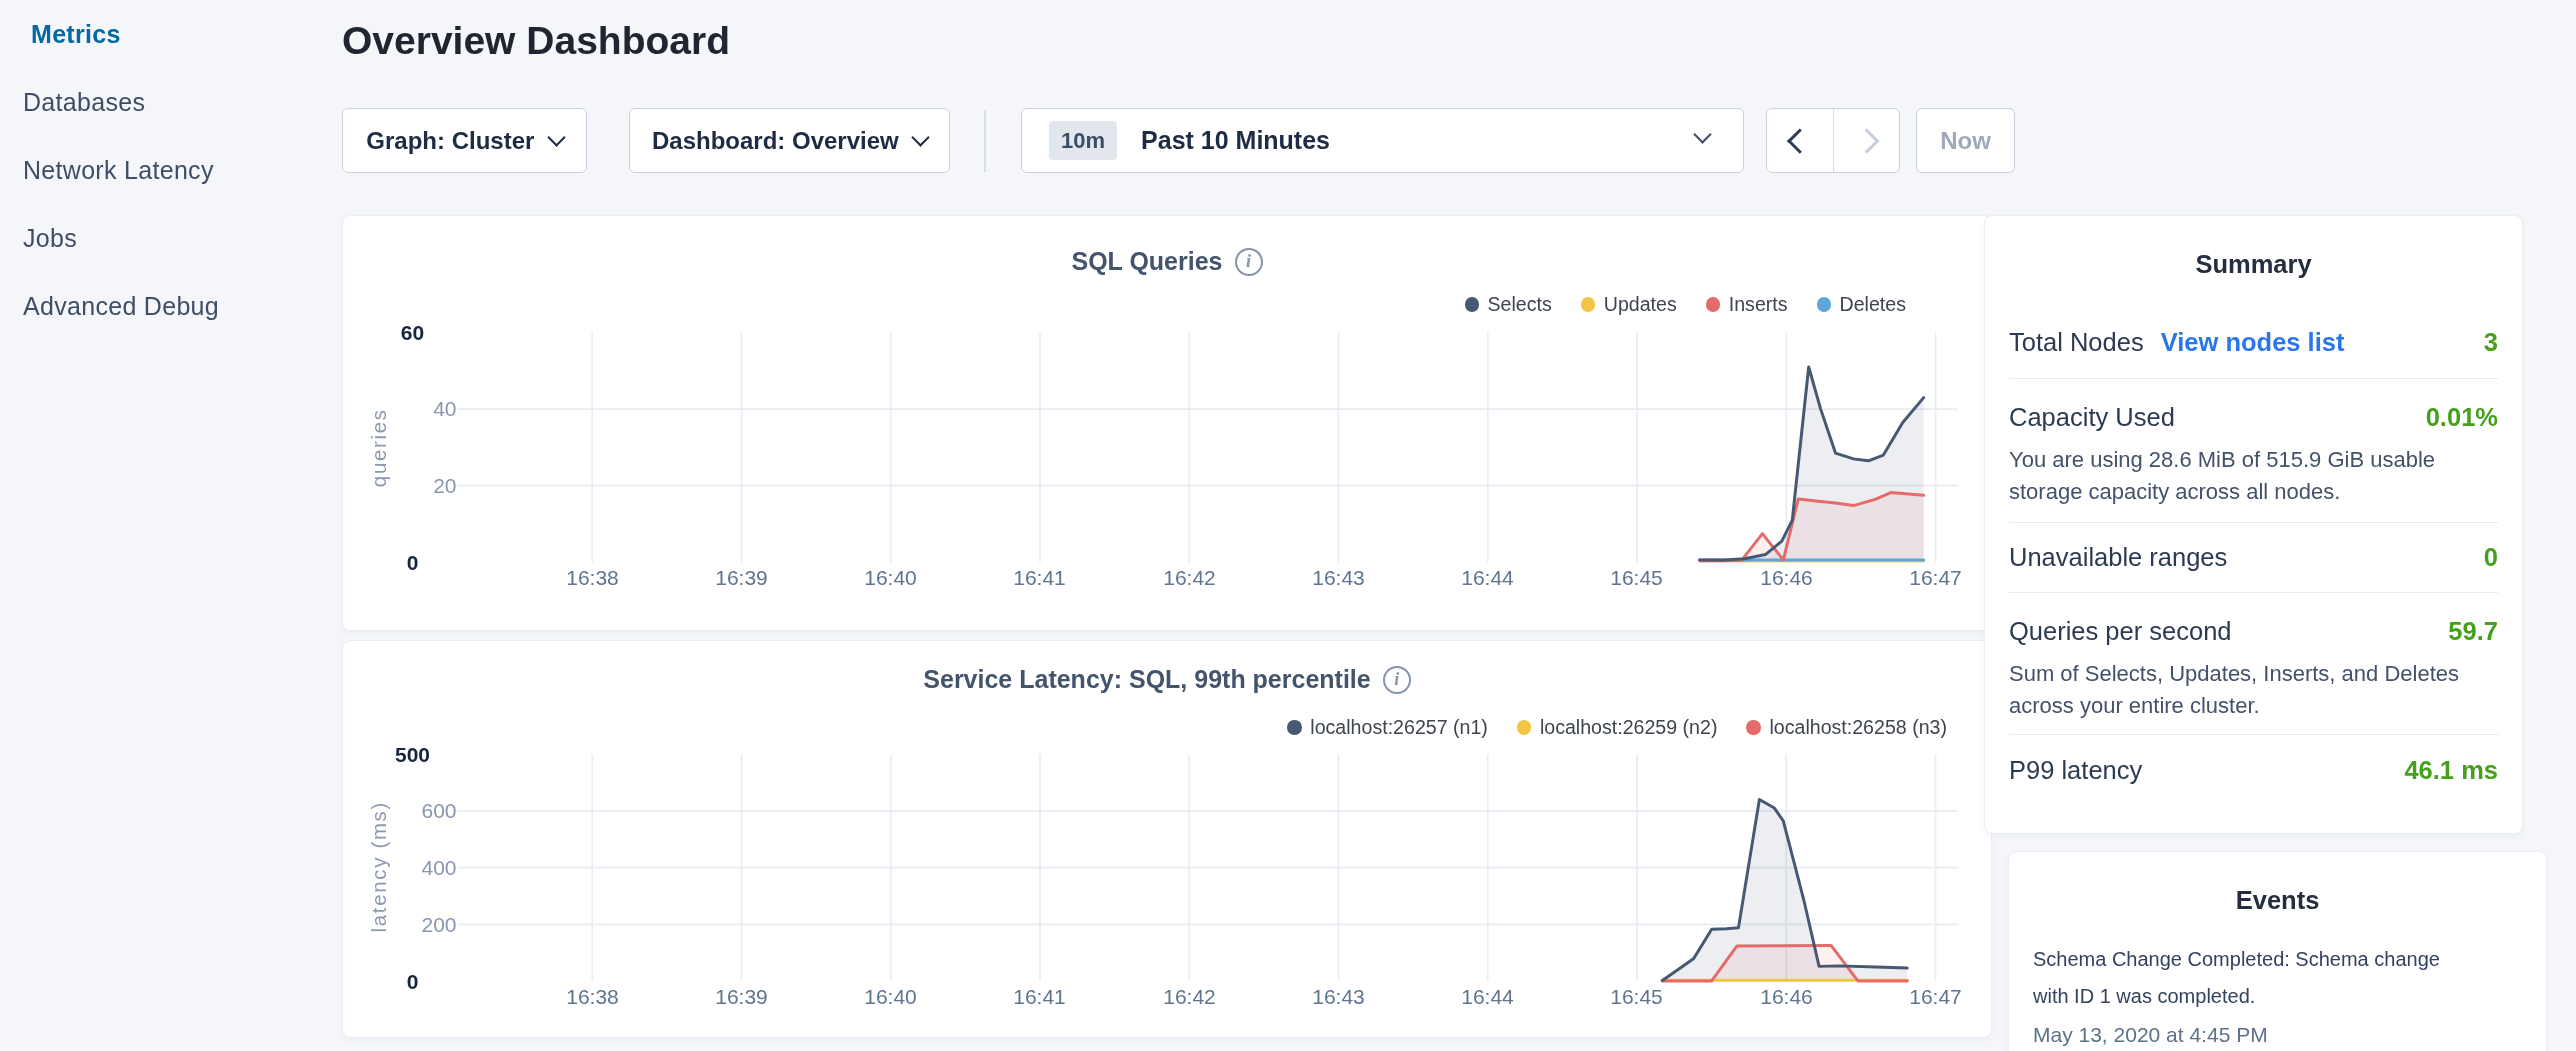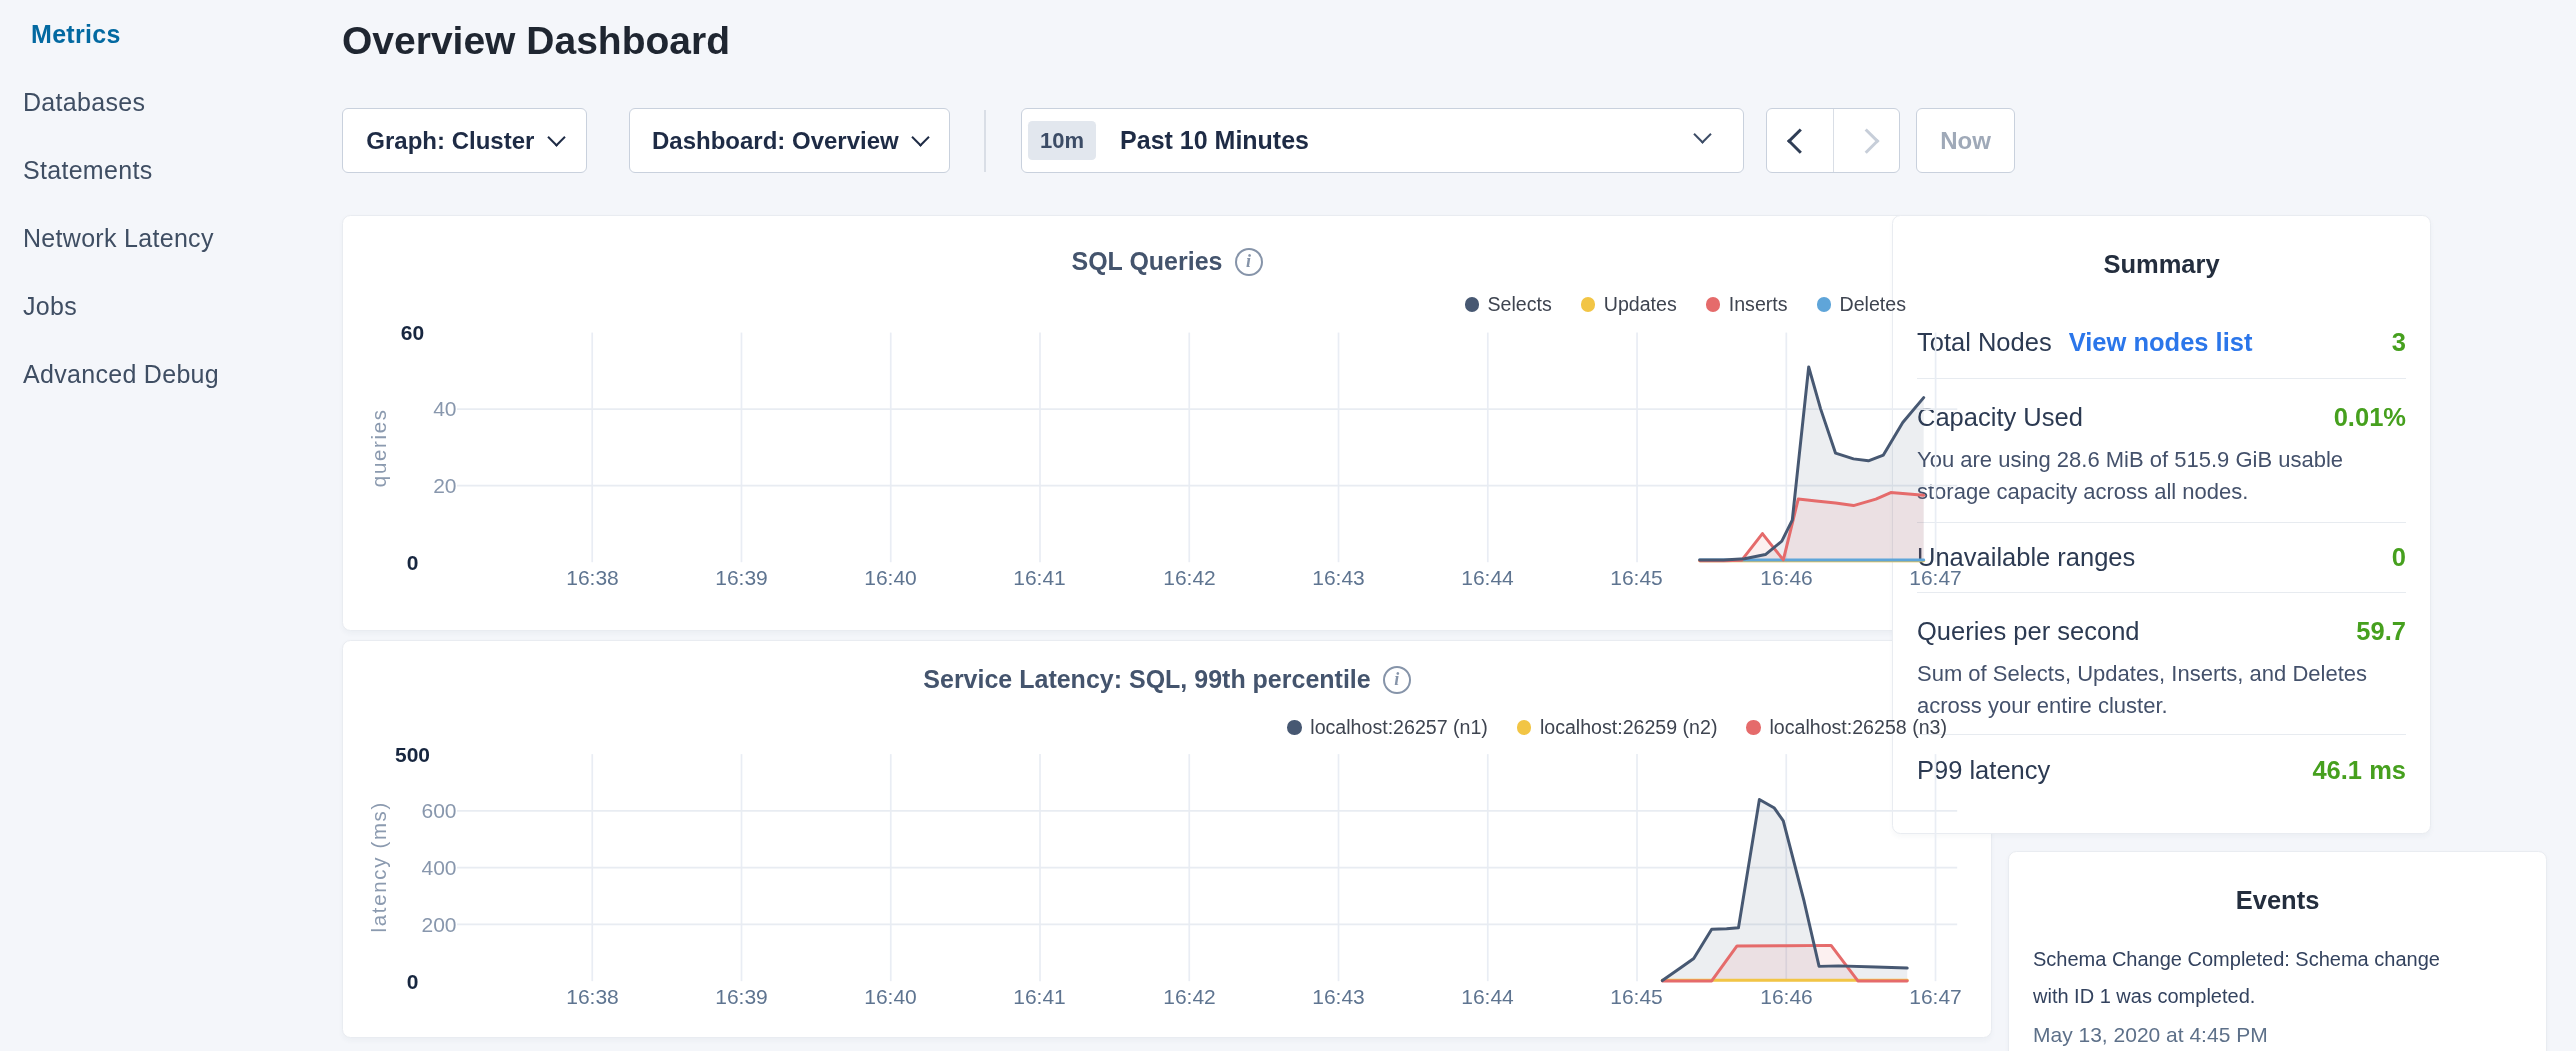--- a/index.html
+++ b/index.html
@@ -11,38 +11,38 @@
   #sidebar ul{list-style:none;margin:0;padding:0 0 0 23px;}
   #sidebar li{height:68px;line-height:68px;font-size:25px;font-weight:500;color:#3f4e63;cursor:pointer;letter-spacing:0.3px;}
   #sidebar li.active{color:#0369a1;font-weight:700;margin-left:8px;}
 
   
   #page-title{position:absolute;left:342px;top:18.7px;margin:0;font-size:39px;font-weight:600;color:#1f2631;}
   .ctl{position:absolute;top:108px;height:65px;box-sizing:border-box;background:#fff;border:1.7px solid #c9d1dd;border-radius:6px;display:flex;align-items:center;justify-content:center;color:#1e2b45;font-size:24px;font-weight:700;cursor:pointer;}
   #graph-dd{left:342px;width:245px;gap:15.3px;}
   #dash-dd{left:629px;width:321px;gap:15.3px;}
   #ctl-divider{position:absolute;left:984px;top:110px;width:1.7px;height:62px;background:#d9dee6;}
-  #time-select{left:1021px;width:723px;justify-content:flex-start;padding-left:6px;}
+  #time-select{left:1021px;width:723px;justify-content:flex-start;padding-left:27px;}
   #time-badge{display:inline-block;background:#e2e7ee;border-radius:4.3px;padding:0 12px;height:39px;line-height:39px;font-size:22px;font-weight:700;color:#3c4c66;}
   #time-label{margin-left:24px;font-size:25px;}
   #time-chev{position:absolute;right:34px;top:25.5px;color:#3c4c66;}
   .chev{display:inline-block;width:11px;height:11px;border-right:2.6px solid currentColor;border-bottom:2.6px solid currentColor;transform:rotate(45deg);margin-top:-6.8px;}
   .chev-left{display:inline-block;width:14.5px;height:14.5px;border-left:3.4px solid currentColor;border-bottom:3.4px solid currentColor;transform:rotate(45deg);}
   .chev-right{display:inline-block;width:14.5px;height:14.5px;border-right:3.4px solid currentColor;border-top:3.4px solid currentColor;transform:rotate(45deg);}
   #pager{position:absolute;left:1766px;top:108px;width:134px;height:65px;box-sizing:border-box;background:#fff;border:1.7px solid #c9d1dd;border-radius:6px;display:flex;}
   #pager .half{flex:1;display:flex;align-items:center;justify-content:center;cursor:pointer;color:#2f3d55;}
   #pager .half+.half{border-left:1.7px solid #d9dee6;}
   #pager .half.disabled{color:#c7ced9;}
   #now-btn{left:1916px;width:99px;color:#9fa9b8;}
 
   
   .card{position:absolute;box-sizing:border-box;background:#fff;border:1.7px solid #e9ecf1;border-radius:8.5px;box-shadow:0 2.6px 5.1px rgba(60,70,90,.04);}
   #chart-card-0{left:342px;top:215px;width:1650px;height:416px;}
   #chart-card-1{left:342px;top:640px;width:1650px;height:398px;}
-  #summary-card{left:1892px;top:215px;width:539px;height:619px;}
+  #summary-card{left:1984px;top:215px;width:539px;height:619px;}
   #events-card{left:2008px;top:851px;width:539px;height:281px;}
 
   
   .chart-title-row{position:absolute;left:0;width:100%;text-align:center;z-index:3;}
   .chart-title{font-size:25px;font-weight:700;color:#44546d;vertical-align:middle;}
   .info-icon{display:inline-block;box-sizing:border-box;width:28px;height:28px;margin-left:12px;border:2.6px solid #8694a9;border-radius:50%;color:#8694a9;font-size:18px;line-height:23px;text-align:center;font-family:"Liberation Serif",serif;font-style:italic;font-weight:700;vertical-align:middle;cursor:pointer;}
   .info-icon::after{content:"i";}
   .legend{position:absolute;display:flex;gap:29px;z-index:3;}
   .legend-item{display:flex;align-items:center;gap:8.5px;cursor:pointer;}
   .legend-dot{width:14.5px;height:14.5px;border-radius:50%;}
@@ -70,21 +70,20 @@
 </style>
 </head>
 <body>
 
 <div id="app">
 
   <nav id="sidebar">
     <ul>
         <li class="active">Metrics</li>
         <li>Databases</li>
-        <li>Statements</li>
         <li>Network Latency</li>
         <li>Jobs</li>
         <li>Advanced Debug</li>
       </ul>
   </nav>
 
   <h1 id="page-title">Overview Dashboard</h1>
 
   <div class="ctl" id="graph-dd">
     <span>Graph: Cluster</span>

